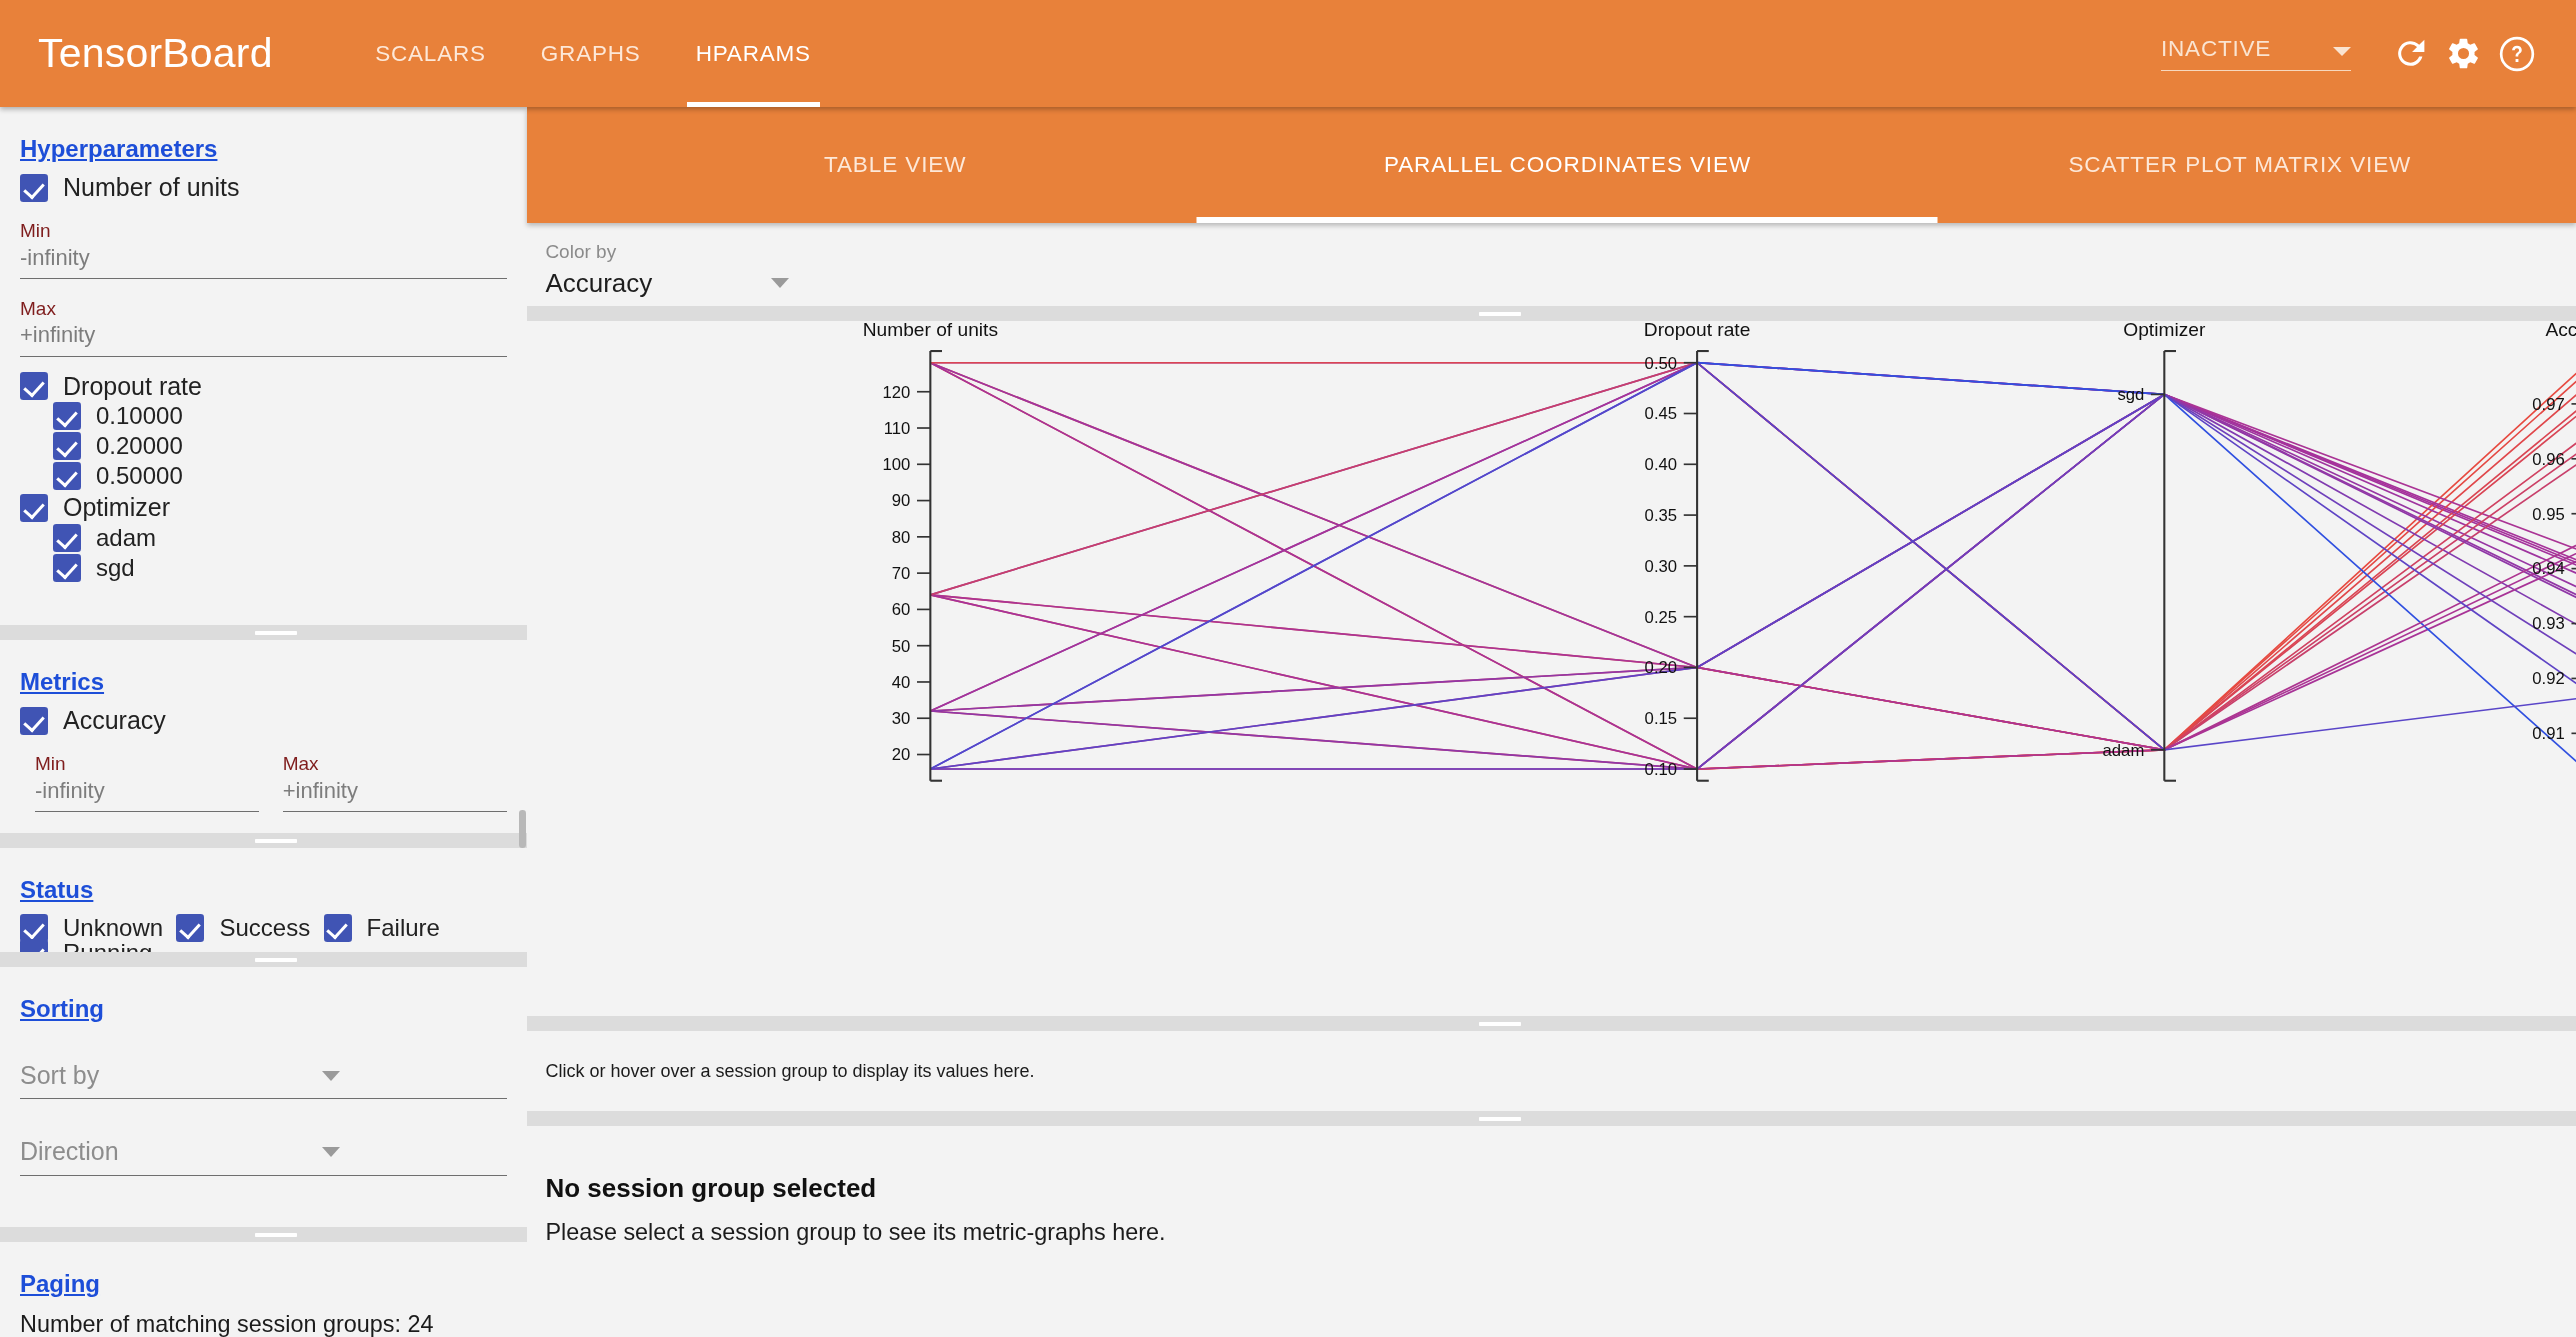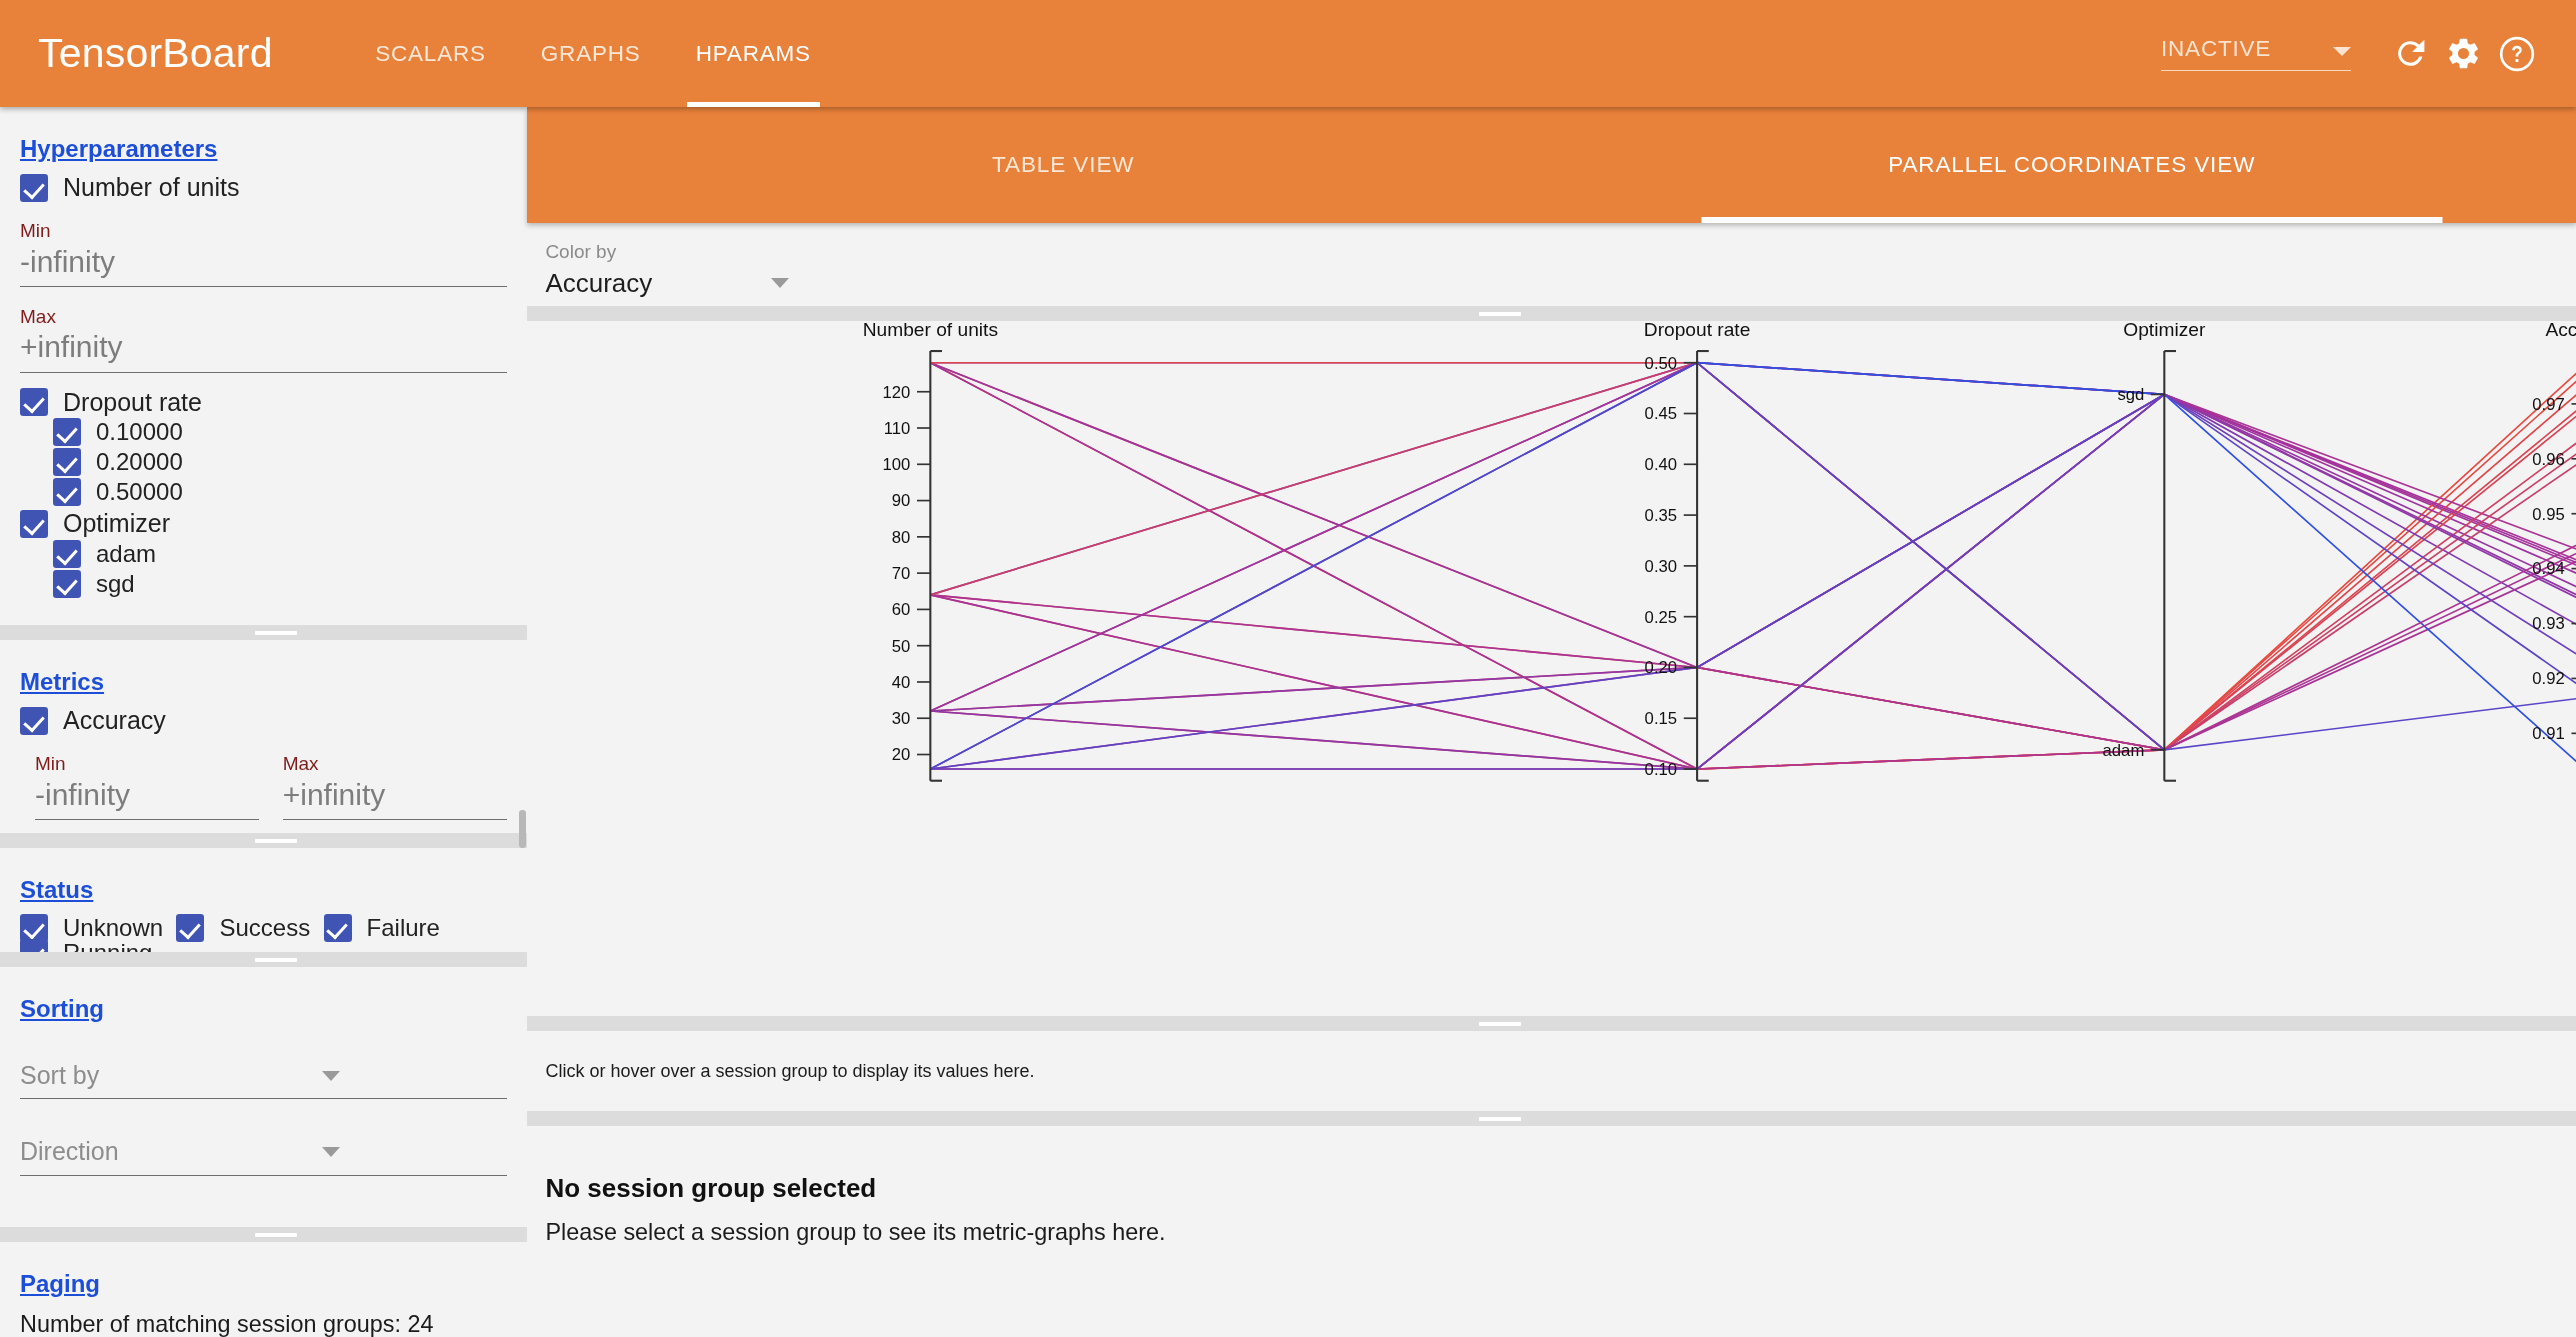--- a/index.html
+++ b/index.html
@@ -81,21 +81,21 @@
     content: ""; position: absolute; left: 7.5px; top: 5px;
     width: 9.2px; height: 16px; border: solid #fff;
     border-width: 0 3.3px 3.3px 0; transform: rotate(42deg);
   }
   .cb-label { font-size: 25px; color: #222; margin-left: 15px; white-space: nowrap; }
   .cb-label.sm { font-size: 24px; }
 
   .field { margin-top: 18.4px; }
   .field-label { font-size: 19px; color: #7f1d1d; }
   .field-input {
-    font-size: 30px; color: #7d7d7d; border-bottom: 1.7px solid #6e6e6e;
+    font-size: 22px; color: #7d7d7d; border-bottom: 1.7px solid #6e6e6e;
     padding-bottom: 7.5px; margin-top: 2.5px; cursor: text;
   }
   .field-row { display: flex; gap: 23.4px; }
   .field-row .field { flex: 1; }
 
   .select-field { margin-top: 38px; position: relative; cursor: pointer; }
   .select-field .sel-text { font-size: 25px; color: #8d8d8d; padding-bottom: 8.3px; }
   .select-field .underline { border-bottom: 1.7px solid #6e6e6e; }
   .select-field .caret {
     position: absolute; right: 167px; top: 10px; width: 0; height: 0;
@@ -314,20 +314,21 @@
     <div class="paging-text">Number of matching session groups: 24</div>
   </div>
 
   <div class="sb-thumb"></div>
 </div>
 
 <div class="main">
   <div class="tabbar">
     <div class="tab">TABLE VIEW</div>
     <div class="tab active">PARALLEL COORDINATES VIEW</div>
+    <div class="tab">SCATTER PLOT MATRIX VIEW</div>
   </div>
 
   <div class="colorby-bar">
     <div class="colorby">
       <div class="lbl">Color by</div>
       <div class="val">Accuracy</div>
       <div class="underline"></div>
       <span class="caret"></span>
     </div>
   </div>

